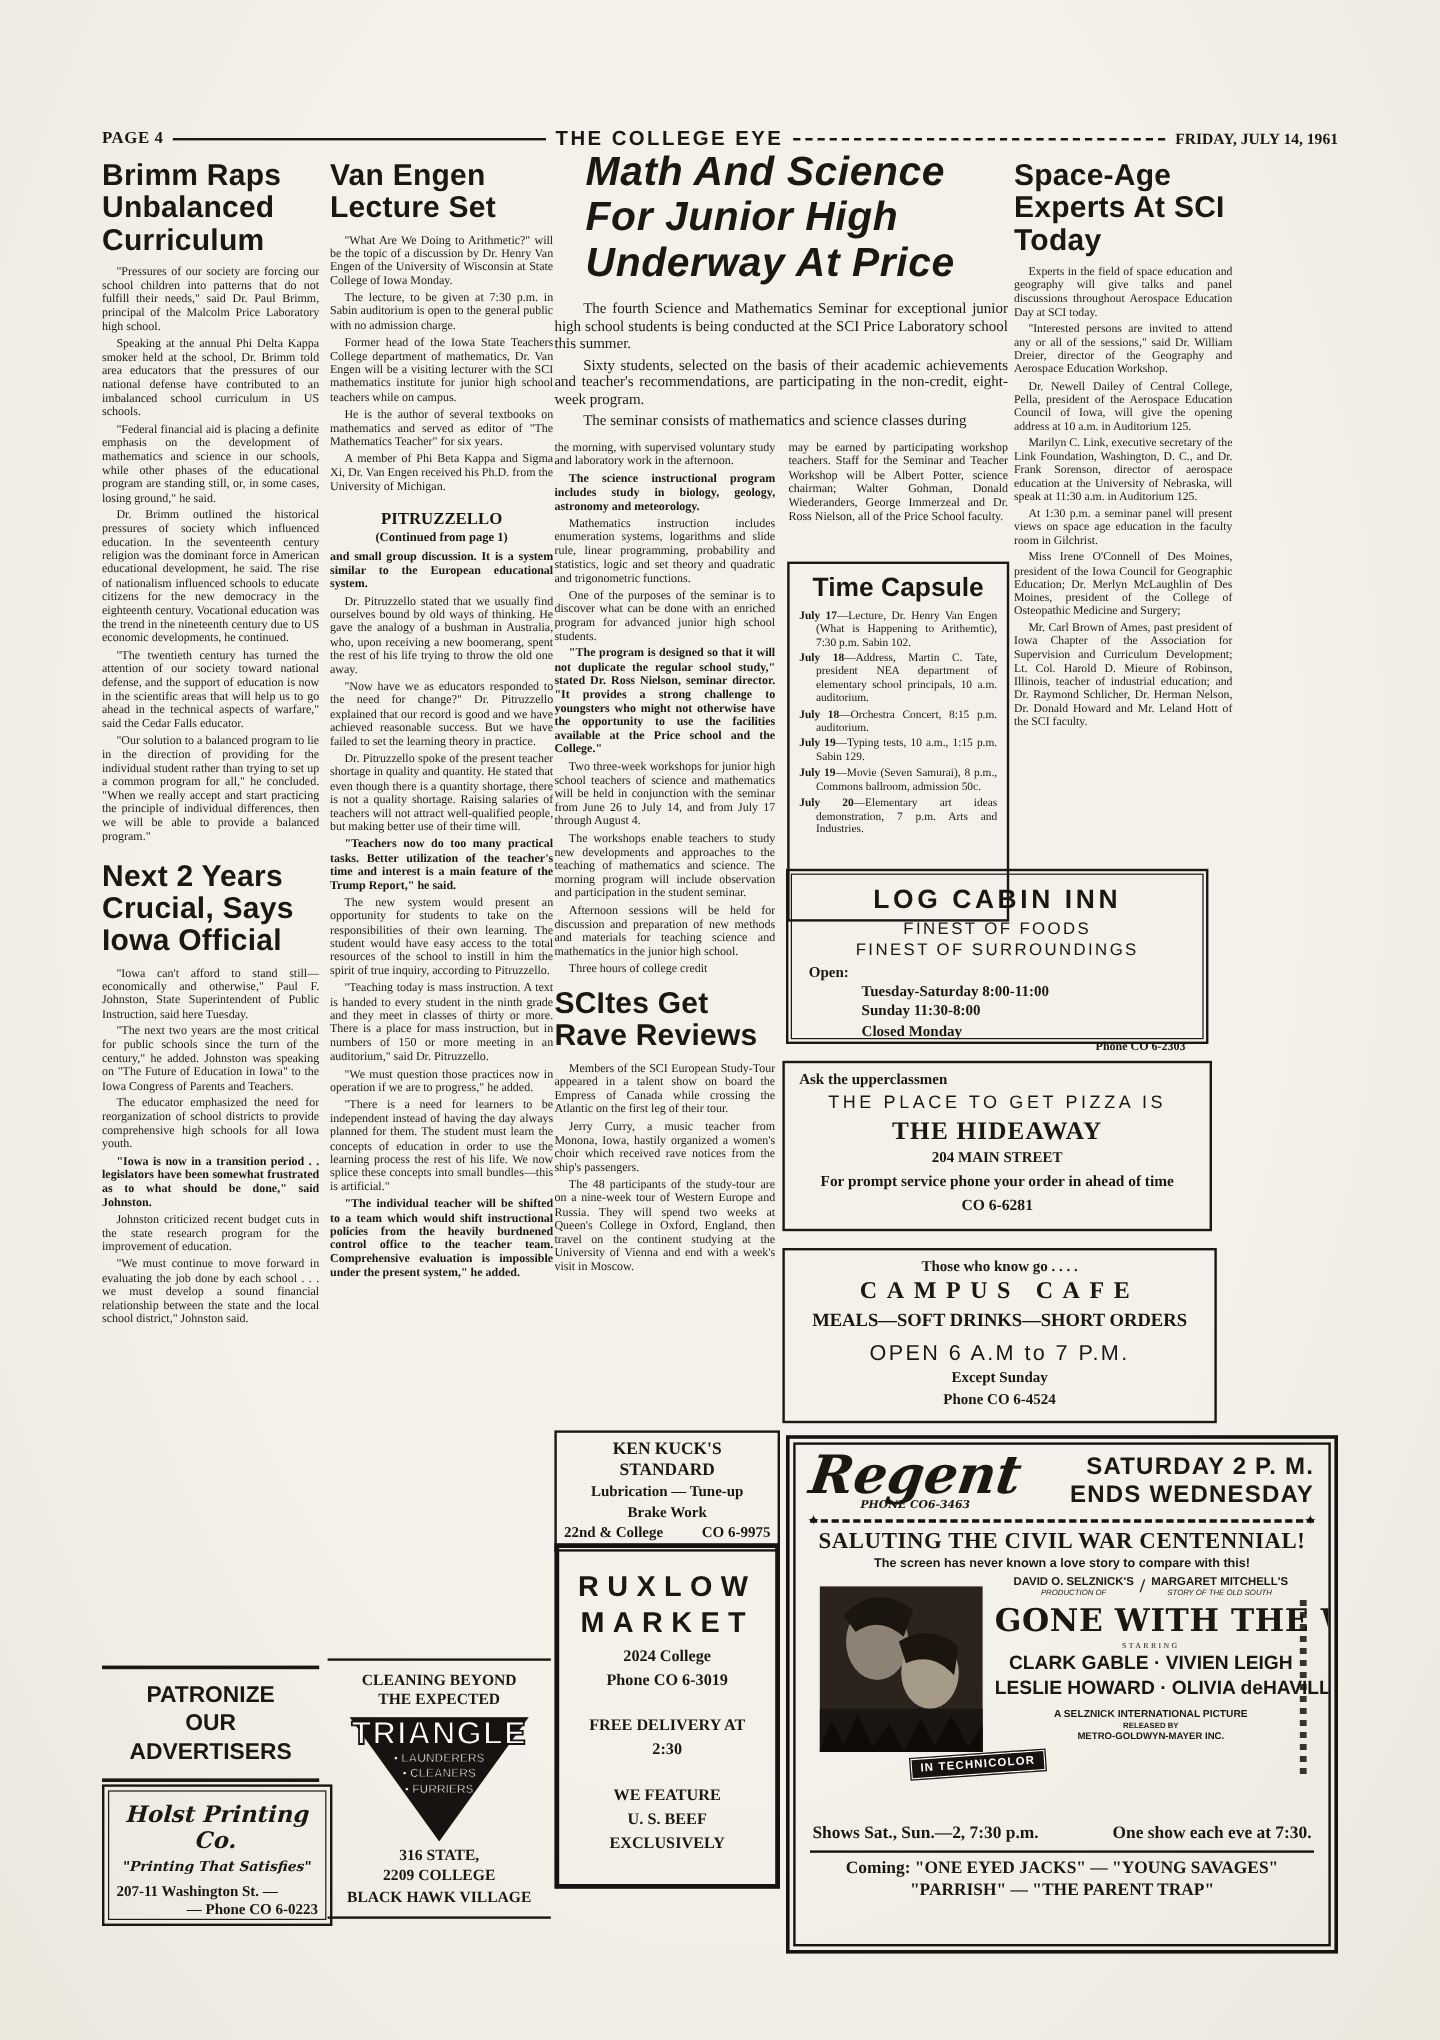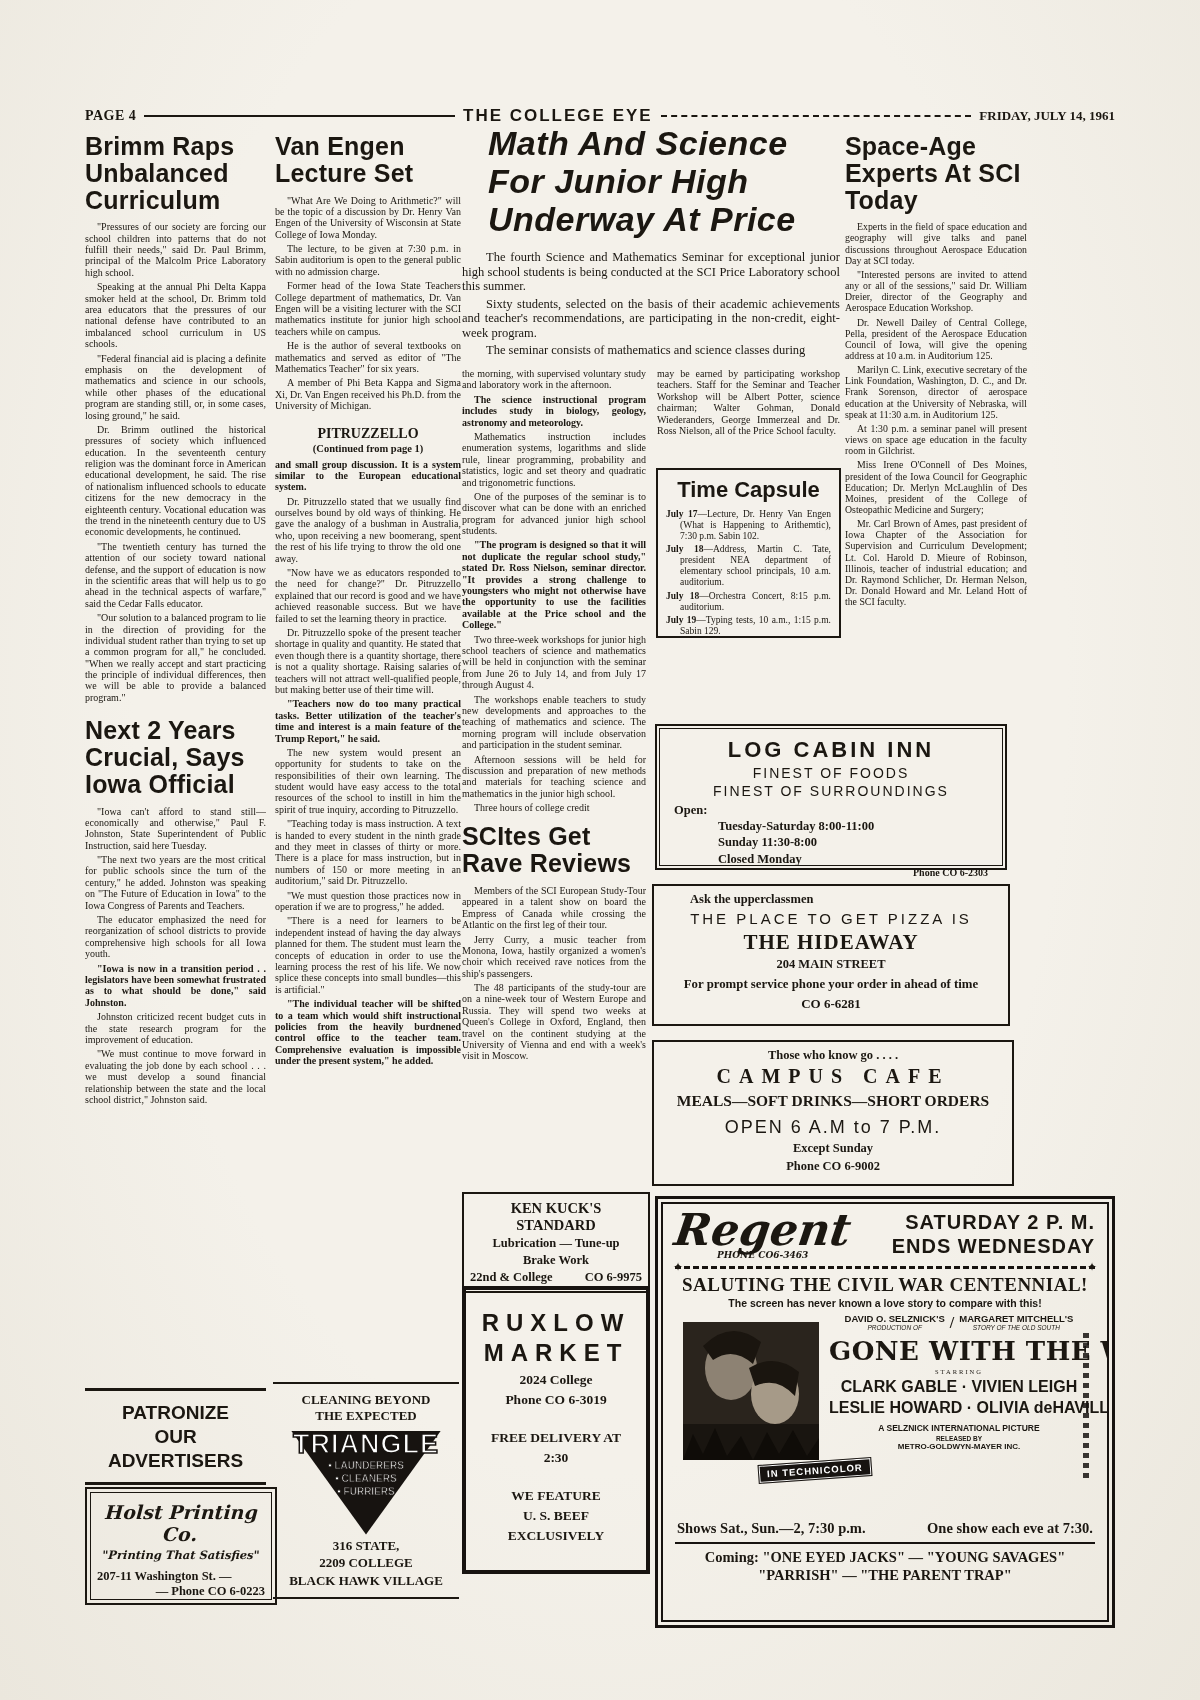--- a/index.html
+++ b/index.html
@@ -26,21 +26,21 @@
   .cont-head{text-align:center;font-weight:bold;font-size:14px;margin:6px 0 1px;}
   .cont-sub{text-align:center;font-weight:bold;font-size:10.5px;margin:0 0 5px;}
   
   .feature-head{position:absolute;left:462px;top:124px;width:392px;margin-left:26px;}
   .feature-head .hl{font-family:"Liberation Sans",sans-serif;font-weight:bold;font-style:italic;font-size:34px;line-height:1.12;letter-spacing:.5px;}
   .center-intro{position:absolute;left:462px;top:250px;width:378px;font-size:12.5px;line-height:1.16;text-align:justify;}
   .center-intro .para{text-indent:24px;margin-bottom:3px;}
   .subL{left:462px;top:368px;width:184px;height:818px;}
   .subR{left:657px;top:368px;width:183px;height:98px;}
   
-  .time-capsule{position:absolute;left:656px;top:468px;width:185px;height:170px;border:2px solid #1b1711;padding:7px 8px;box-sizing:border-box;overflow:hidden;background:rgba(255,255,255,.06);}
+  .time-capsule{position:absolute;left:656px;top:468px;width:185px;height:300px;border:2px solid #1b1711;padding:7px 8px;box-sizing:border-box;overflow:hidden;background:rgba(255,255,255,.06);}
   .tc-title{font-family:"Liberation Sans",sans-serif;font-weight:bold;font-size:22px;text-align:center;margin:0 0 6px;}
   .tc-list{list-style:none;margin:0;padding:0;font-size:9.5px;line-height:1.14;}
   .tc-item{margin:0 0 3px;padding-left:14px;text-indent:-14px;text-align:justify;}
   .tc-date{font-weight:bold;}
   
   .colE{left:845px;top:133px;width:182px;height:588px;}
   .colE .body{font-size:9.8px;}
   
   .ad{position:absolute;box-sizing:border-box;}
   .patronize{left:85px;top:1388px;width:181px;border-top:3px solid #1b1711;border-bottom:3px solid #1b1711;padding:10px 0;text-align:center;}
@@ -72,21 +72,21 @@
   
   .logcabin{left:655px;top:724px;width:352px;height:146px;border:2px solid #1b1711;padding:2px;}
   .lc-inner{border:1px solid #1b1711;height:100%;box-sizing:border-box;padding:8px 14px 6px;}
   .lc-title{font-family:"Liberation Sans",sans-serif;font-weight:bold;font-size:22px;letter-spacing:3px;text-align:center;}
   .lc-sub{font-family:"Liberation Sans",sans-serif;font-size:14px;letter-spacing:2px;text-align:center;margin-top:2px;}
   .lc-open{font-weight:bold;font-size:12.5px;margin-top:4px;}
   .lc-hours{font-weight:bold;font-size:12.5px;margin-left:44px;line-height:1.3;}
   .lc-phone{font-weight:bold;font-size:10px;text-align:right;margin-left:90px;}
   
   .hideaway{left:652px;top:884px;width:358px;height:142px;border:2px solid #1b1711;padding:6px 12px;}
-  .hw-lead{font-weight:bold;font-size:12.5px;margin-left:24px;}
+  .hw-lead{font-weight:bold;font-size:12.5px;}
   .hw-line1{font-family:"Liberation Sans",sans-serif;font-size:15px;letter-spacing:3px;text-align:center;margin-top:3px;}
   .hw-name{font-weight:bold;font-size:21px;letter-spacing:1px;text-align:center;margin-top:3px;}
   .hw-addr{font-weight:bold;font-size:12.5px;text-align:center;margin-top:2px;}
   .hw-note{font-weight:bold;font-size:12.8px;text-align:center;margin-top:5px;}
   .hw-phone{font-weight:bold;font-size:13px;text-align:center;margin-top:4px;}
   
   .campus{left:652px;top:1040px;width:362px;height:146px;border:2px solid #1b1711;padding:6px 10px;text-align:center;}
   .cc-lead{font-weight:bold;font-size:12.5px;}
   .cc-name{font-weight:bold;font-size:20px;letter-spacing:8px;margin-top:2px;}
   .cc-meals{font-weight:bold;font-size:15.5px;margin-top:4px;}
@@ -320,21 +320,21 @@
     <div class="hw-note">For prompt service phone your order in ahead of time</div>
     <div class="hw-phone">CO 6-6281</div>
   </div>
 
   <div class="ad campus">
     <div class="cc-lead">Those who know go . . . .</div>
     <div class="cc-name">CAMPUS CAFE</div>
     <div class="cc-meals">MEALS—SOFT DRINKS—SHORT ORDERS</div>
     <div class="cc-open">OPEN 6 A.M to 7 P.M.</div>
     <div class="cc-except">Except Sunday</div>
-    <div class="cc-phone">Phone CO 6-9002</div>
+    <div class="cc-phone">Phone CO 6-4524</div>
   </div>
 
   <div class="ad kenkuck">
     <div class="kk-title">KEN KUCK'S STANDARD</div>
     <div class="kk-line">Lubrication — Tune-up</div>
     <div class="kk-line">Brake Work</div>
     <div class="kk-row">
       <span>22nd &amp; College</span>
       <span>CO 6-9975</span>
     </div>

